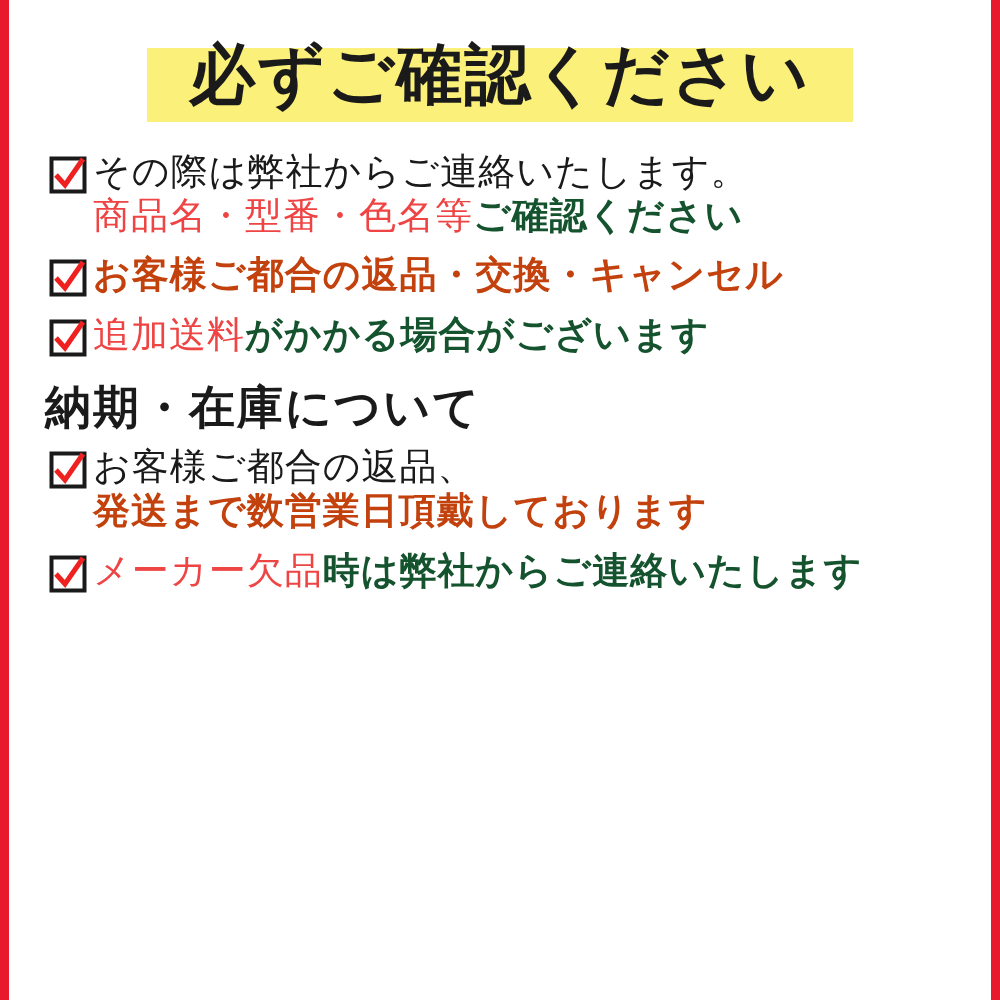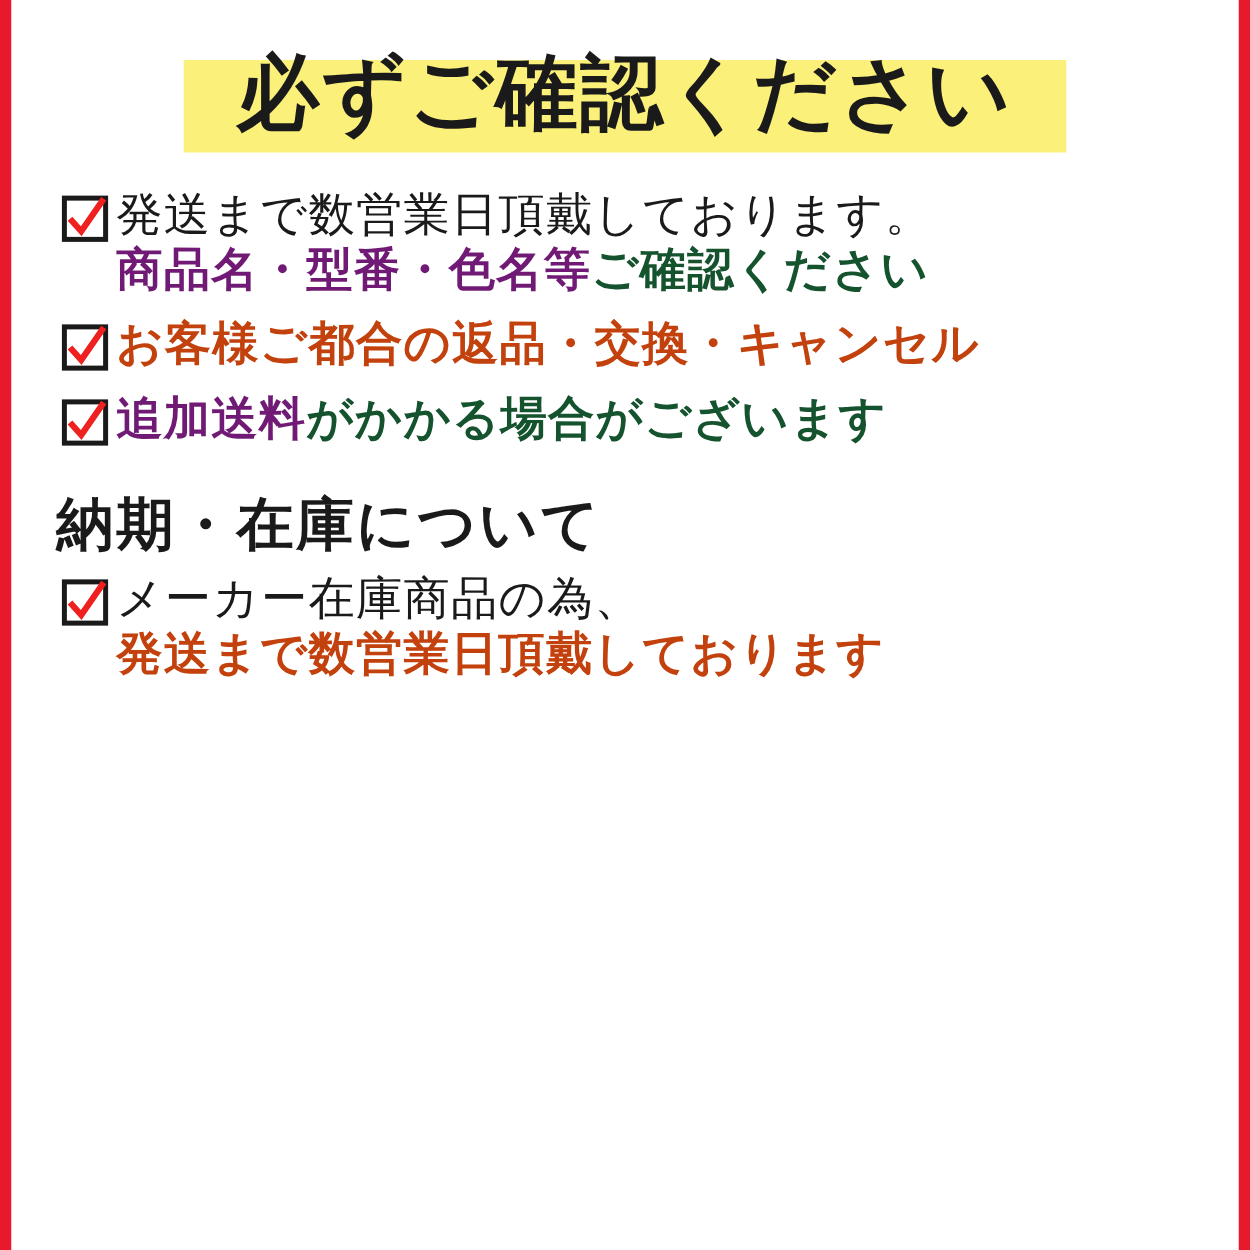--- a/index.html
+++ b/index.html
@@ -67,21 +67,21 @@
   }
 
   
   .section-heading {
     font-size: 46px;
     font-weight: bold;
     color: #1a1a1a;
     letter-spacing: 2px;
     margin: 0 0 6px 36px;
   }
-  .section-heading.second { margin-top: 32px; }
+  .section-heading.second { margin-top: 20px; }
 
   
   .item {
     display: flex;
     align-items: flex-start;
     margin: 0 0 16px 40px;
   }
   .check {
     flex: 0 0 auto;
     width: 38px;
@@ -96,21 +96,21 @@
     min-width: 0;
   }
   .line {
     font-size: 37px;
     line-height: 1.18;
     letter-spacing: 1px;
     color: #1a1a1a;
     white-space: nowrap;
   }
   .line.red { color: #c2410c; font-weight: bold; }
-  .line .red { color: #701a75; font-weight: bold; }
+  .line .red { color: #ef4444; font-weight: normal; }
   .line .blk { color: #14532d; font-weight: bold; }
   .note {
     font-size: 25px;
     color: #ee2020;
     letter-spacing: 0px;
     line-height: 1.3;
     white-space: nowrap;
     margin-top: 4px;
   }
 </style>
@@ -132,21 +132,21 @@
     <div>
 
       <div class="item">
         <span class="check">
           <svg width="38" height="38" viewBox="0 0 38 38" aria-hidden="true">
             <rect x="2.5" y="2.5" width="33" height="33" fill="#ffffff" stroke="#1a1a1a" stroke-width="4"></rect>
             <path d="M7 19 L16 29 L34 3" fill="none" stroke="#ee2020" stroke-width="5"></path>
           </svg>
         </span>
         <span class="lines">
-          <span class="line" style="display: block;">発送まで数営業日頂戴しております。</span>
+          <span class="line" style="display: block;">その際は弊社からご連絡いたします。</span>
           <span class="line" style="display: block;"><span class="red">商品名・型番・色名等</span><span class="blk">ご確認ください</span></span>
         </span>
       </div>
 
       <div class="item">
         <span class="check">
           <svg width="38" height="38" viewBox="0 0 38 38" aria-hidden="true">
             <rect x="2.5" y="2.5" width="33" height="33" fill="#ffffff" stroke="#1a1a1a" stroke-width="4"></rect>
             <path d="M7 19 L16 29 L34 3" fill="none" stroke="#ee2020" stroke-width="5"></path>
           </svg>
@@ -173,21 +173,32 @@
       <div class="section-heading second">納期・在庫について</div>
 
       <div class="item">
         <span class="check">
           <svg width="38" height="38" viewBox="0 0 38 38" aria-hidden="true">
             <rect x="2.5" y="2.5" width="33" height="33" fill="#ffffff" stroke="#1a1a1a" stroke-width="4"></rect>
             <path d="M7 19 L16 29 L34 3" fill="none" stroke="#ee2020" stroke-width="5"></path>
           </svg>
         </span>
         <span class="lines">
-          <span class="line" style="display: block;">メーカー在庫商品の為、</span>
+          <span class="line" style="display: block;">お客様ご都合の返品、</span>
           <span class="line red" style="display: block;">発送まで数営業日頂戴しております</span>
         </span>
       </div>
 
+      <div class="item">
+        <span class="check">
+          <svg width="38" height="38" viewBox="0 0 38 38" aria-hidden="true">
+            <rect x="2.5" y="2.5" width="33" height="33" fill="#ffffff" stroke="#1a1a1a" stroke-width="4"></rect>
+            <path d="M7 19 L16 29 L34 3" fill="none" stroke="#ee2020" stroke-width="5"></path>
+          </svg>
+        </span>
+        <span class="lines">
+          <span class="line" style="display: block;"><span class="red">メーカー欠品</span><span class="blk">時は弊社からご連絡いたします</span></span>
+        </span>
+      </div>
     </div>
 
   </div>
 </div>
 
 </body></html>

